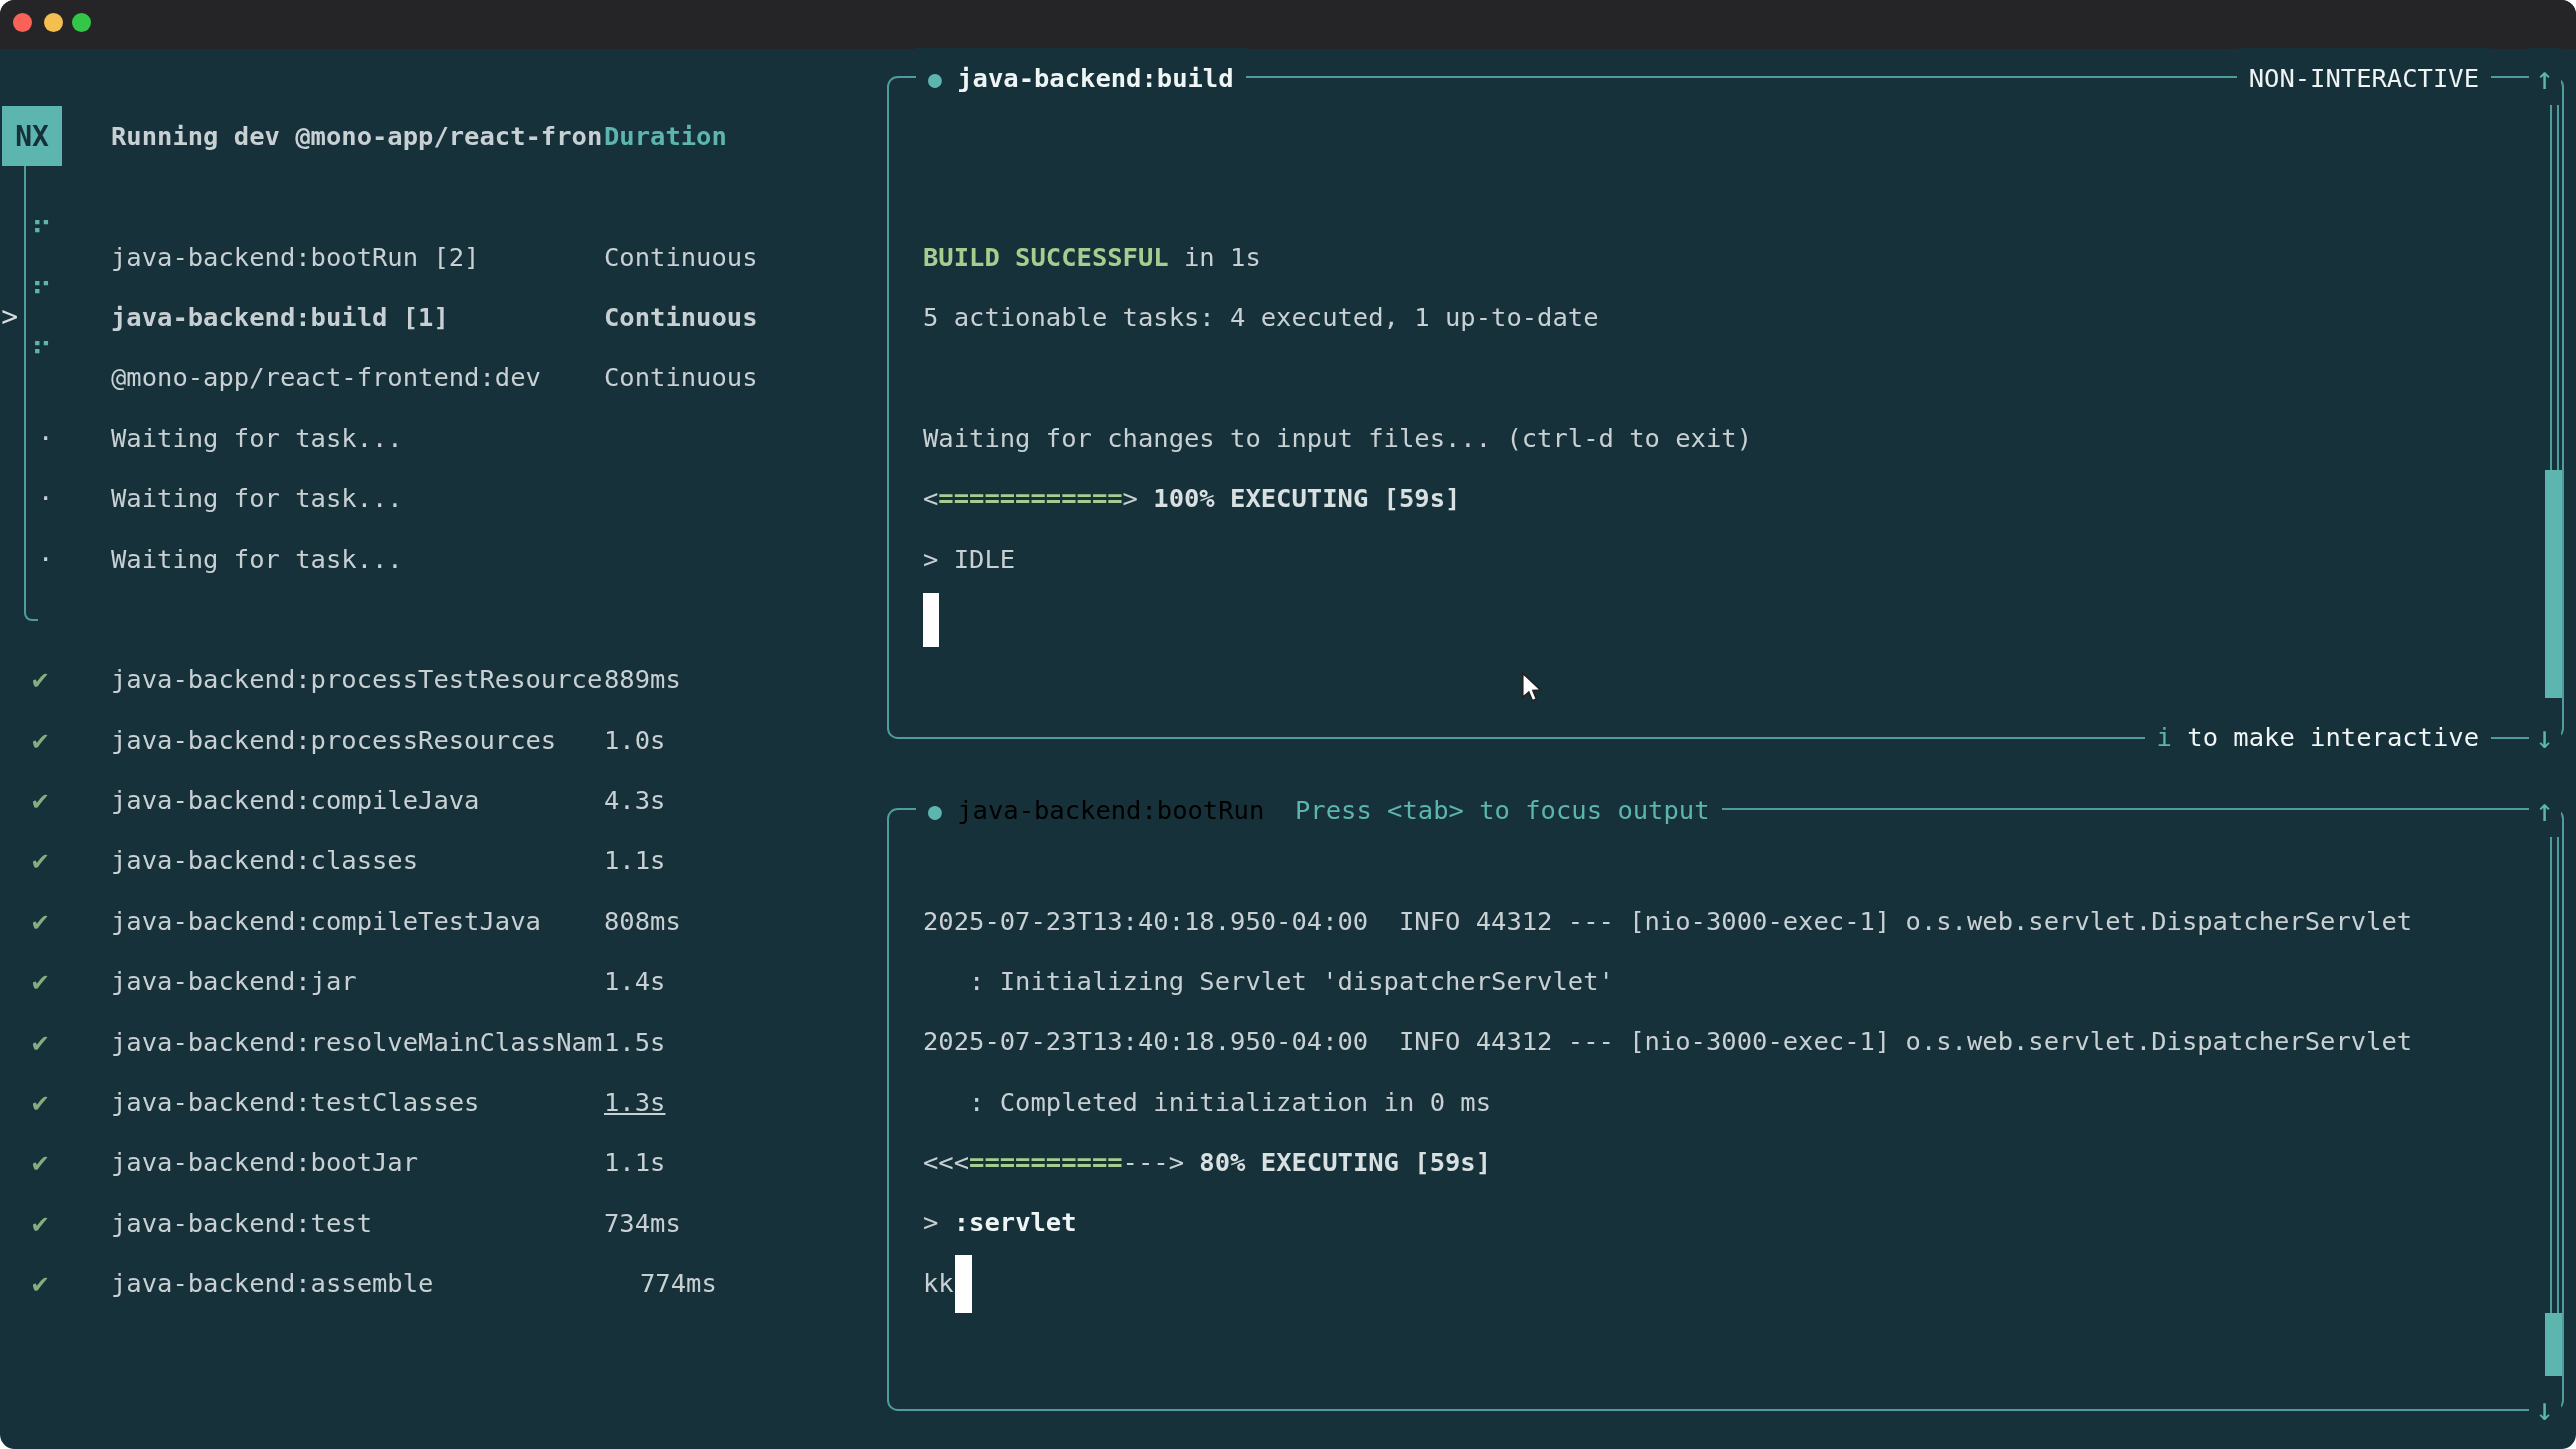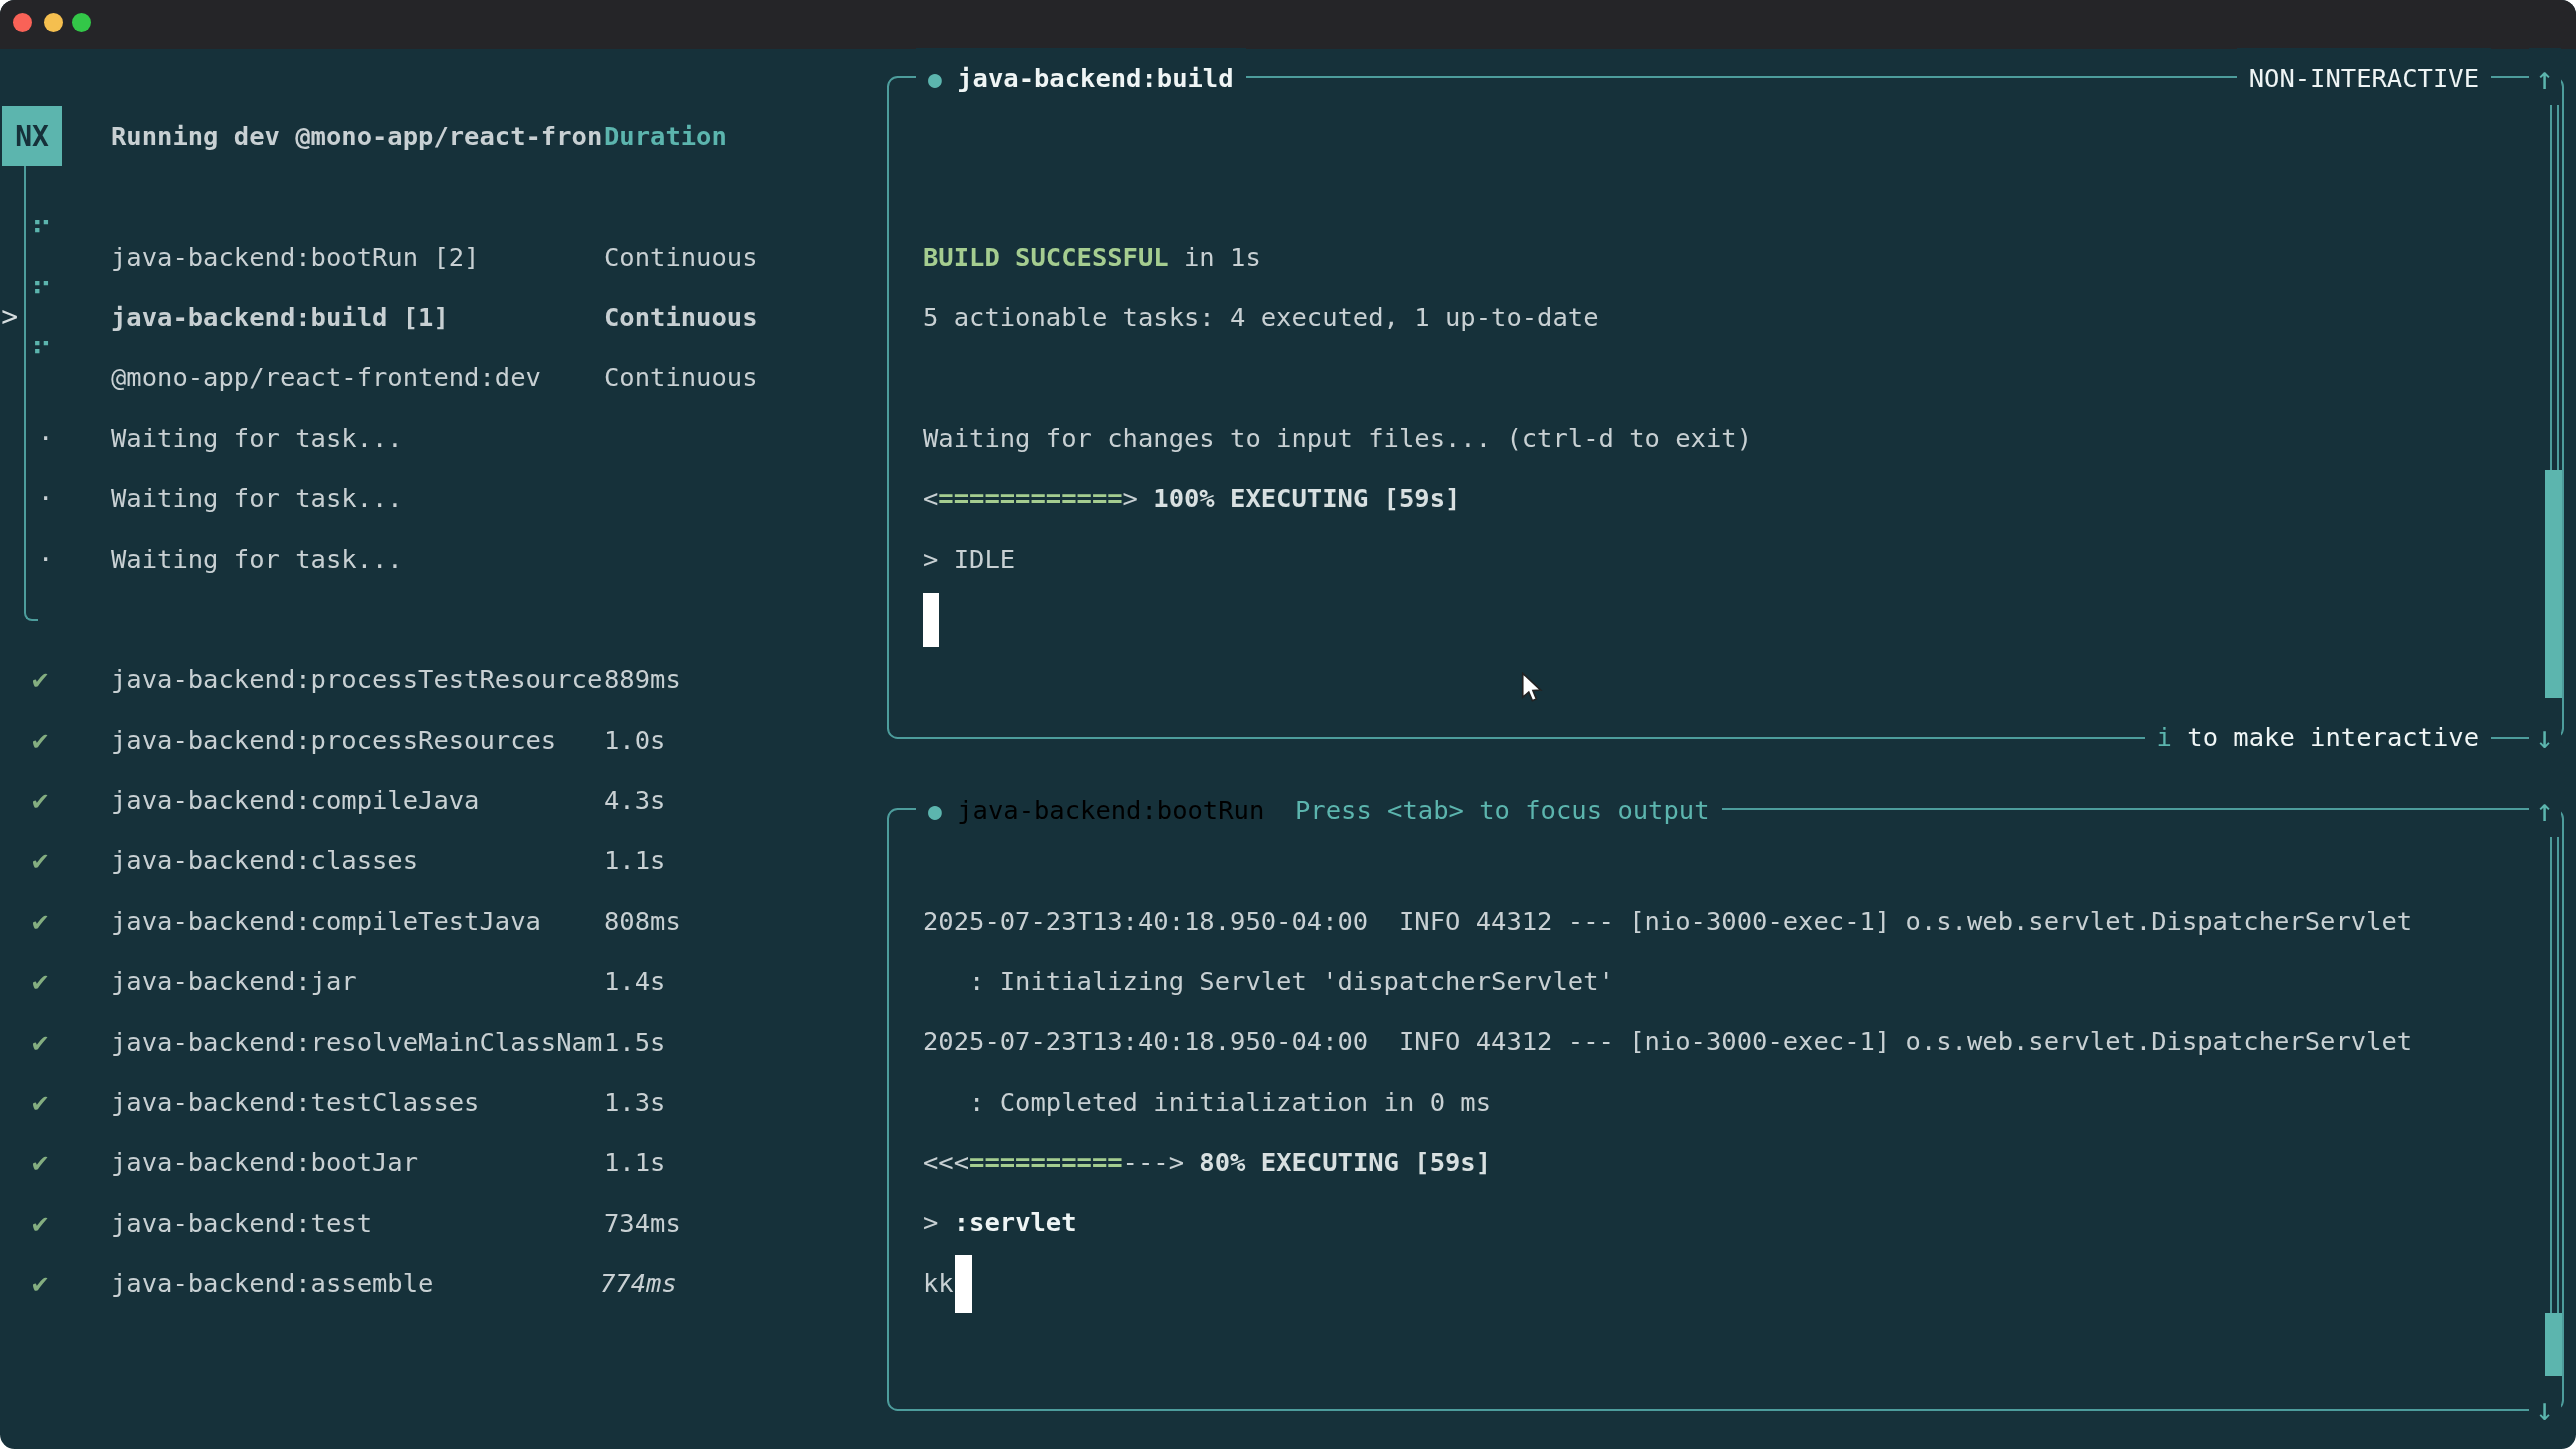--- a/index.html
+++ b/index.html
@@ -106,33 +106,33 @@
       <div class="checkmark" style="top:951px;">✔</div>
       <div class="trow" style="left:111px;top:951px;">java-backend:jar</div>
       <div class="trow rt" style="left:604px;top:951px;width:247px;">1.4s</div>
 
       <div class="checkmark" style="top:1012px;">✔</div>
       <div class="trow" style="left:111px;top:1012px;">java-backend:resolveMainClassNam</div>
       <div class="trow rt" style="left:604px;top:1012px;width:247px;">1.5s</div>
 
       <div class="checkmark" style="top:1072px;">✔</div>
       <div class="trow" style="left:111px;top:1072px;">java-backend:testClasses</div>
-      <div class="trow rt" style="left:604px;top:1072px;width:247px;">1.3s</div>
+      <div class="trow rt" style="left:604px;top:1072px;width:247px;text-decoration:underline;">1.3s</div>
 
       <div class="checkmark" style="top:1132px;">✔</div>
       <div class="trow" style="left:111px;top:1132px;">java-backend:bootJar</div>
       <div class="trow rt" style="left:604px;top:1132px;width:247px;">1.1s</div>
 
       <div class="checkmark" style="top:1193px;">✔</div>
       <div class="trow" style="left:111px;top:1193px;">java-backend:test</div>
       <div class="trow rt" style="left:604px;top:1193px;width:247px;">734ms</div>
 
       <div class="checkmark" style="top:1253px;">✔</div>
       <div class="trow" style="left:111px;top:1253px;">java-backend:assemble</div>
-      <div class="trow rt" style="left:600px;top:1253px;width:247px;font-style:italic;">774ms</div>
+      <div class="trow rt" style="left:640px;top:1253px;width:247px;">774ms</div>
 
       <div class="trow" style="left:25px;top:1374px;">
         
         
         
       </div>
       <div class="trow rt" style="left:402px;top:1374px;width:444px;">
         
       </div>
     </div>

